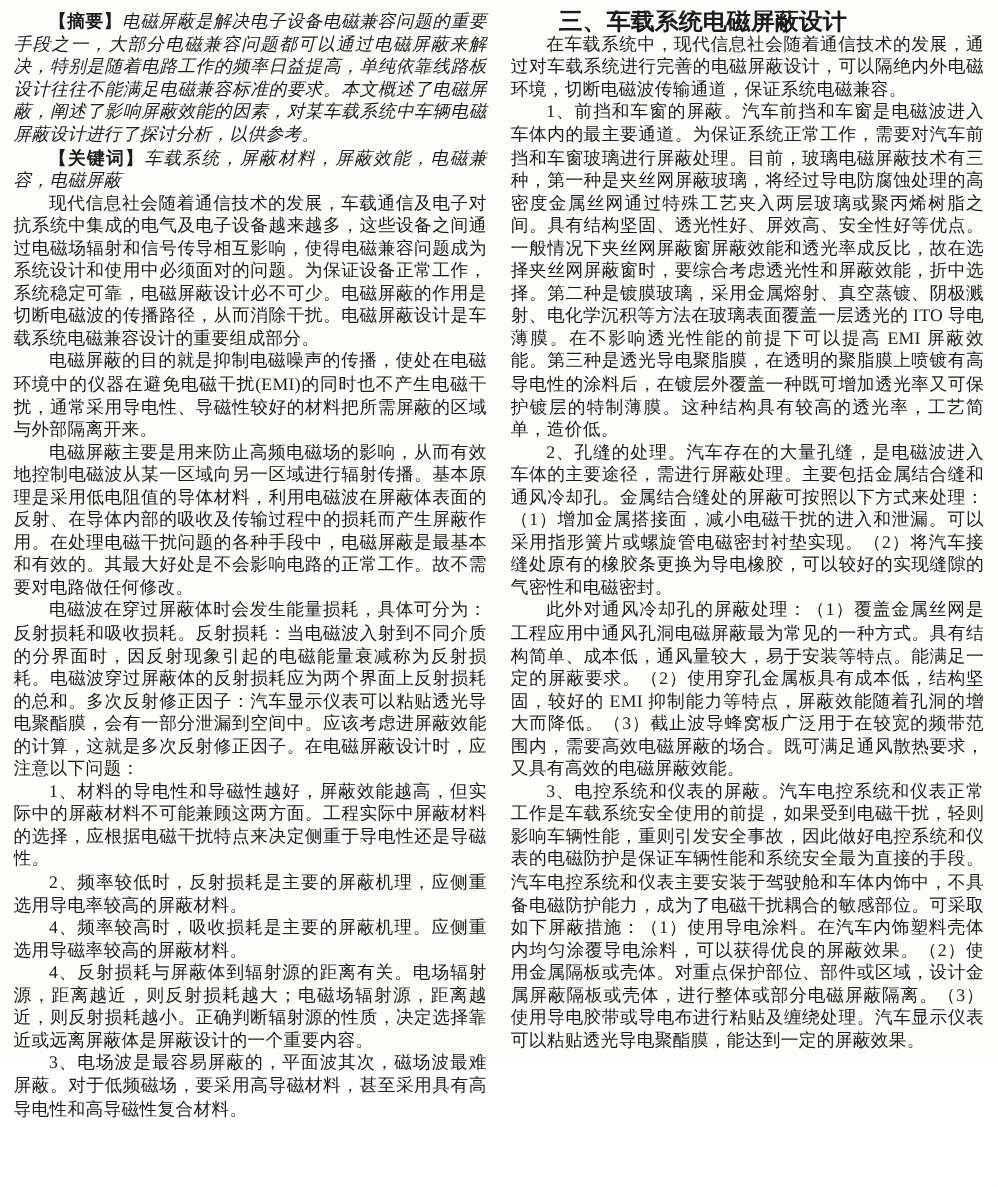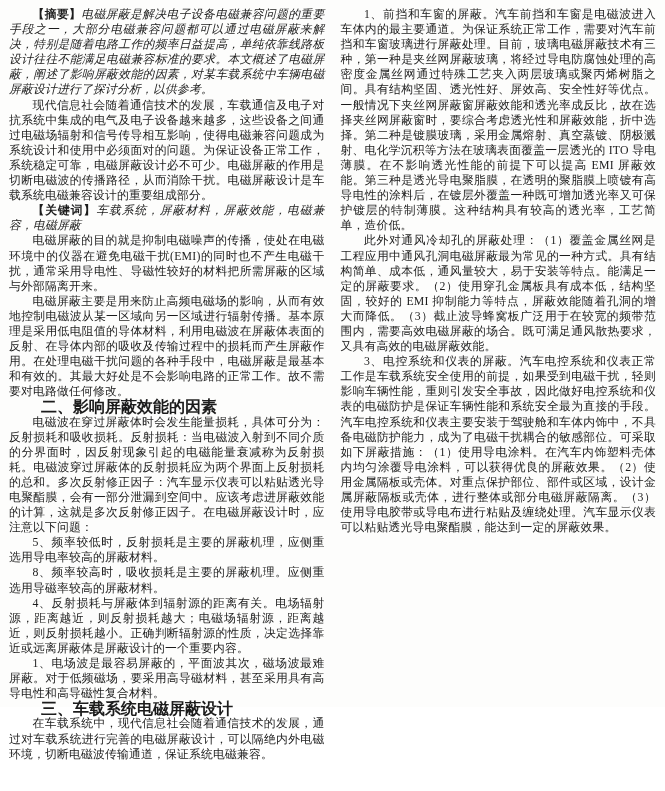--- a/index.html
+++ b/index.html
@@ -54,34 +54,35 @@
   }
 </style>
 </head>
 <body>
 
 <div class="page">
   <div class="columns">
 
     <p class="para abstract"><span class="inline-label">【摘要】</span><span>电磁屏蔽是解决电子设备电磁兼容问题的重要手段之一，大部分电磁兼容问题都可以通过电磁屏蔽来解决，特别是随着电路工作的频率日益提高，单纯依靠线路板设计往往不能满足电磁兼容标准的要求。本文概述了电磁屏蔽，阐述了影响屏蔽效能的因素，对某车载系统中车辆电磁屏蔽设计进行了探讨分析，以供参考。</span></p>
 
+    <p class="para keywords"><span class="inline-label">【关键词】</span><span>车载系统，屏蔽材料，屏蔽效能，电磁兼容，电磁屏蔽</span></p>
+
     <p class="para">现代信息社会随着通信技术的发展，车载通信及电子对抗系统中集成的电气及电子设备越来越多，这些设备之间通过电磁场辐射和信号传导相互影响，使得电磁兼容问题成为系统设计和使用中必须面对的问题。为保证设备正常工作，系统稳定可靠，电磁屏蔽设计必不可少。电磁屏蔽的作用是切断电磁波的传播路径，从而消除干扰。电磁屏蔽设计是车载系统电磁兼容设计的重要组成部分。</p>
-
-    <p class="para keywords"><span class="inline-label">【关键词】</span><span>车载系统，屏蔽材料，屏蔽效能，电磁兼容，电磁屏蔽</span></p>
 
     <p class="para">电磁屏蔽的目的就是抑制电磁噪声的传播，使处在电磁环境中的仪器在避免电磁干扰(EMI)的同时也不产生电磁干扰，通常采用导电性、导磁性较好的材料把所需屏蔽的区域与外部隔离开来。</p>
     <p class="para">电磁屏蔽主要是用来防止高频电磁场的影响，从而有效地控制电磁波从某一区域向另一区域进行辐射传播。基本原理是采用低电阻值的导体材料，利用电磁波在屏蔽体表面的反射、在导体内部的吸收及传输过程中的损耗而产生屏蔽作用。在处理电磁干扰问题的各种手段中，电磁屏蔽是最基本和有效的。其最大好处是不会影响电路的正常工作。故不需要对电路做任何修改。</p>
 
-    <h3 class="heading">二、影响屏蔽效能的因素</h3>
     <p class="para">电磁波在穿过屏蔽体时会发生能量损耗，具体可分为：反射损耗和吸收损耗。反射损耗：当电磁波入射到不同介质的分界面时，因反射现象引起的电磁能量衰减称为反射损耗。电磁波穿过屏蔽体的反射损耗应为两个界面上反射损耗的总和。多次反射修正因子：汽车显示仪表可以粘贴透光导电聚酯膜，会有一部分泄漏到空间中。应该考虑进屏蔽效能的计算，这就是多次反射修正因子。在电磁屏蔽设计时，应注意以下问题：</p>
-    <p class="para">5、频率较低时，反射损耗是主要的屏蔽机理，应侧重选用导电率较高的屏蔽材料。</p>
-    <p class="para">8、频率较高时，吸收损耗是主要的屏蔽机理。应侧重选用导磁率较高的屏蔽材料。</p>
+    <p class="para">1、材料的导电性和导磁性越好，屏蔽效能越高，但实际中的屏蔽材料不可能兼顾这两方面。工程实际中屏蔽材料的选择，应根据电磁干扰特点来决定侧重于导电性还是导磁性。</p>
+    <p class="para">2、频率较低时，反射损耗是主要的屏蔽机理，应侧重选用导电率较高的屏蔽材料。</p>
+    <p class="para">4、频率较高时，吸收损耗是主要的屏蔽机理。应侧重选用导磁率较高的屏蔽材料。</p>
     <p class="para">4、反射损耗与屏蔽体到辐射源的距离有关。电场辐射源，距离越近，则反射损耗越大；电磁场辐射源，距离越近，则反射损耗越小。正确判断辐射源的性质，决定选择靠近或远离屏蔽体是屏蔽设计的一个重要内容。</p>
-    <p class="para">1、电场波是最容易屏蔽的，平面波其次，磁场波最难屏蔽。对于低频磁场，要采用高导磁材料，甚至采用具有高导电性和高导磁性复合材料。</p>
+    <p class="para">3、电场波是最容易屏蔽的，平面波其次，磁场波最难屏蔽。对于低频磁场，要采用高导磁材料，甚至采用具有高导电性和高导磁性复合材料。</p>
 
     <h3 class="heading">三、车载系统电磁屏蔽设计</h3>
     <p class="para">在车载系统中，现代信息社会随着通信技术的发展，通过对车载系统进行完善的电磁屏蔽设计，可以隔绝内外电磁环境，切断电磁波传输通道，保证系统电磁兼容。</p>
     <p class="para">1、前挡和车窗的屏蔽。汽车前挡和车窗是电磁波进入车体内的最主要通道。为保证系统正常工作，需要对汽车前挡和车窗玻璃进行屏蔽处理。目前，玻璃电磁屏蔽技术有三种，第一种是夹丝网屏蔽玻璃，将经过导电防腐蚀处理的高密度金属丝网通过特殊工艺夹入两层玻璃或聚丙烯树脂之间。具有结构坚固、透光性好、屏效高、安全性好等优点。一般情况下夹丝网屏蔽窗屏蔽效能和透光率成反比，故在选择夹丝网屏蔽窗时，要综合考虑透光性和屏蔽效能，折中选择。第二种是镀膜玻璃，采用金属熔射、真空蒸镀、阴极溅射、电化学沉积等方法在玻璃表面覆盖一层透光的 ITO 导电薄膜。在不影响透光性能的前提下可以提高 EMI 屏蔽效能。第三种是透光导电聚脂膜，在透明的聚脂膜上喷镀有高导电性的涂料后，在镀层外覆盖一种既可增加透光率又可保护镀层的特制薄膜。这种结构具有较高的透光率，工艺简单，造价低。</p>
+    <p class="para">2、孔缝的处理。汽车存在的大量孔缝，是电磁波进入车体的主要途径，需进行屏蔽处理。主要包括金属结合缝和通风冷却孔。金属结合缝处的屏蔽可按照以下方式来处理：（1）增加金属搭接面，减小电磁干扰的进入和泄漏。可以采用指形簧片或螺旋管电磁密封衬垫实现。（2）将汽车接缝处原有的橡胶条更换为导电橡胶，可以较好的实现缝隙的气密性和电磁密封。</p>
     <p class="para">此外对通风冷却孔的屏蔽处理：（1）覆盖金属丝网是工程应用中通风孔洞电磁屏蔽最为常见的一种方式。具有结构简单、成本低，通风量较大，易于安装等特点。能满足一定的屏蔽要求。（2）使用穿孔金属板具有成本低，结构坚固，较好的 EMI 抑制能力等特点，屏蔽效能随着孔洞的增大而降低。（3）截止波导蜂窝板广泛用于在较宽的频带范围内，需要高效电磁屏蔽的场合。既可满足通风散热要求，又具有高效的电磁屏蔽效能。</p>
     <p class="para">3、电控系统和仪表的屏蔽。汽车电控系统和仪表正常工作是车载系统安全使用的前提，如果受到电磁干扰，轻则影响车辆性能，重则引发安全事故，因此做好电控系统和仪表的电磁防护是保证车辆性能和系统安全最为直接的手段。汽车电控系统和仪表主要安装于驾驶舱和车体内饰中，不具备电磁防护能力，成为了电磁干扰耦合的敏感部位。可采取如下屏蔽措施：（1）使用导电涂料。在汽车内饰塑料壳体内均匀涂覆导电涂料，可以获得优良的屏蔽效果。（2）使用金属隔板或壳体。对重点保护部位、部件或区域，设计金属屏蔽隔板或壳体，进行整体或部分电磁屏蔽隔离。（3）使用导电胶带或导电布进行粘贴及缠绕处理。汽车显示仪表可以粘贴透光导电聚酯膜，能达到一定的屏蔽效果。</p>
 
   </div>
 </div>
 
 </body></html>

